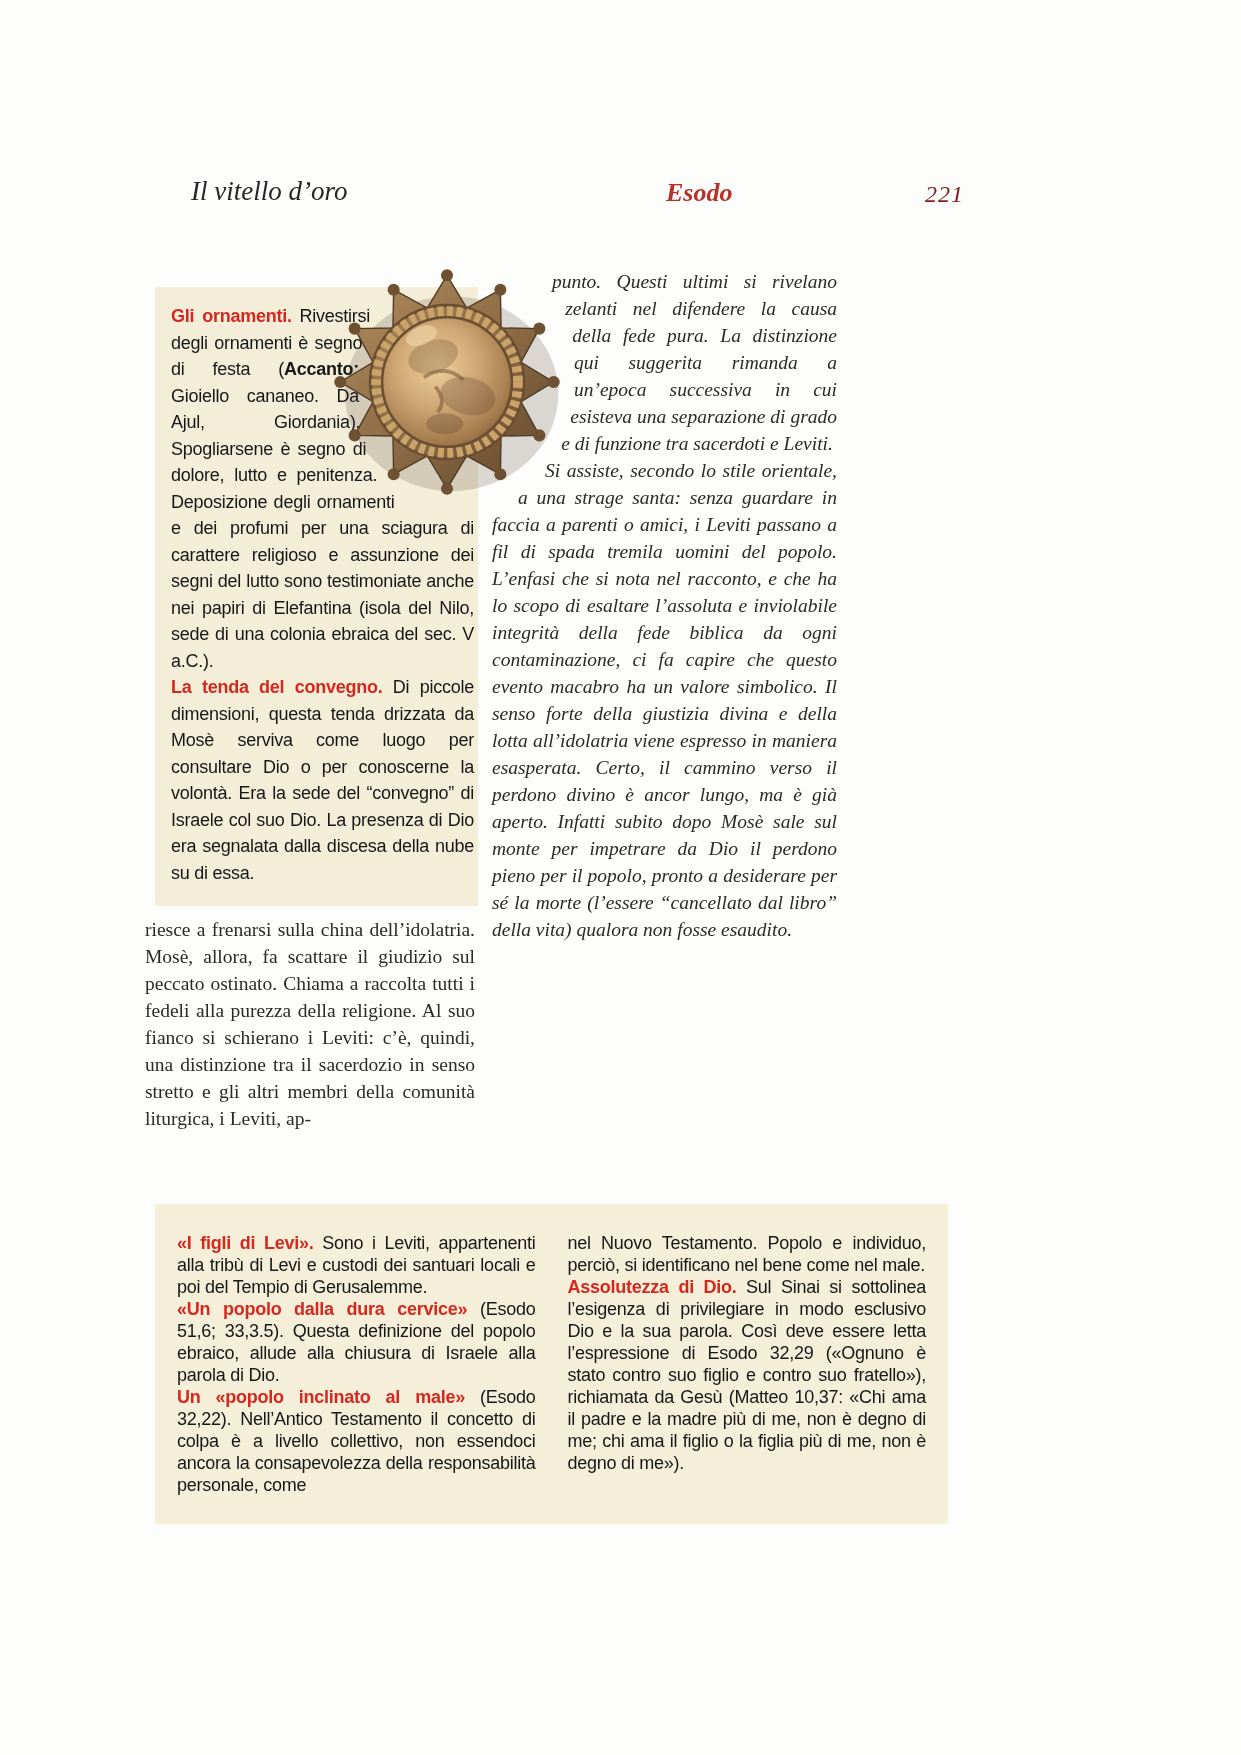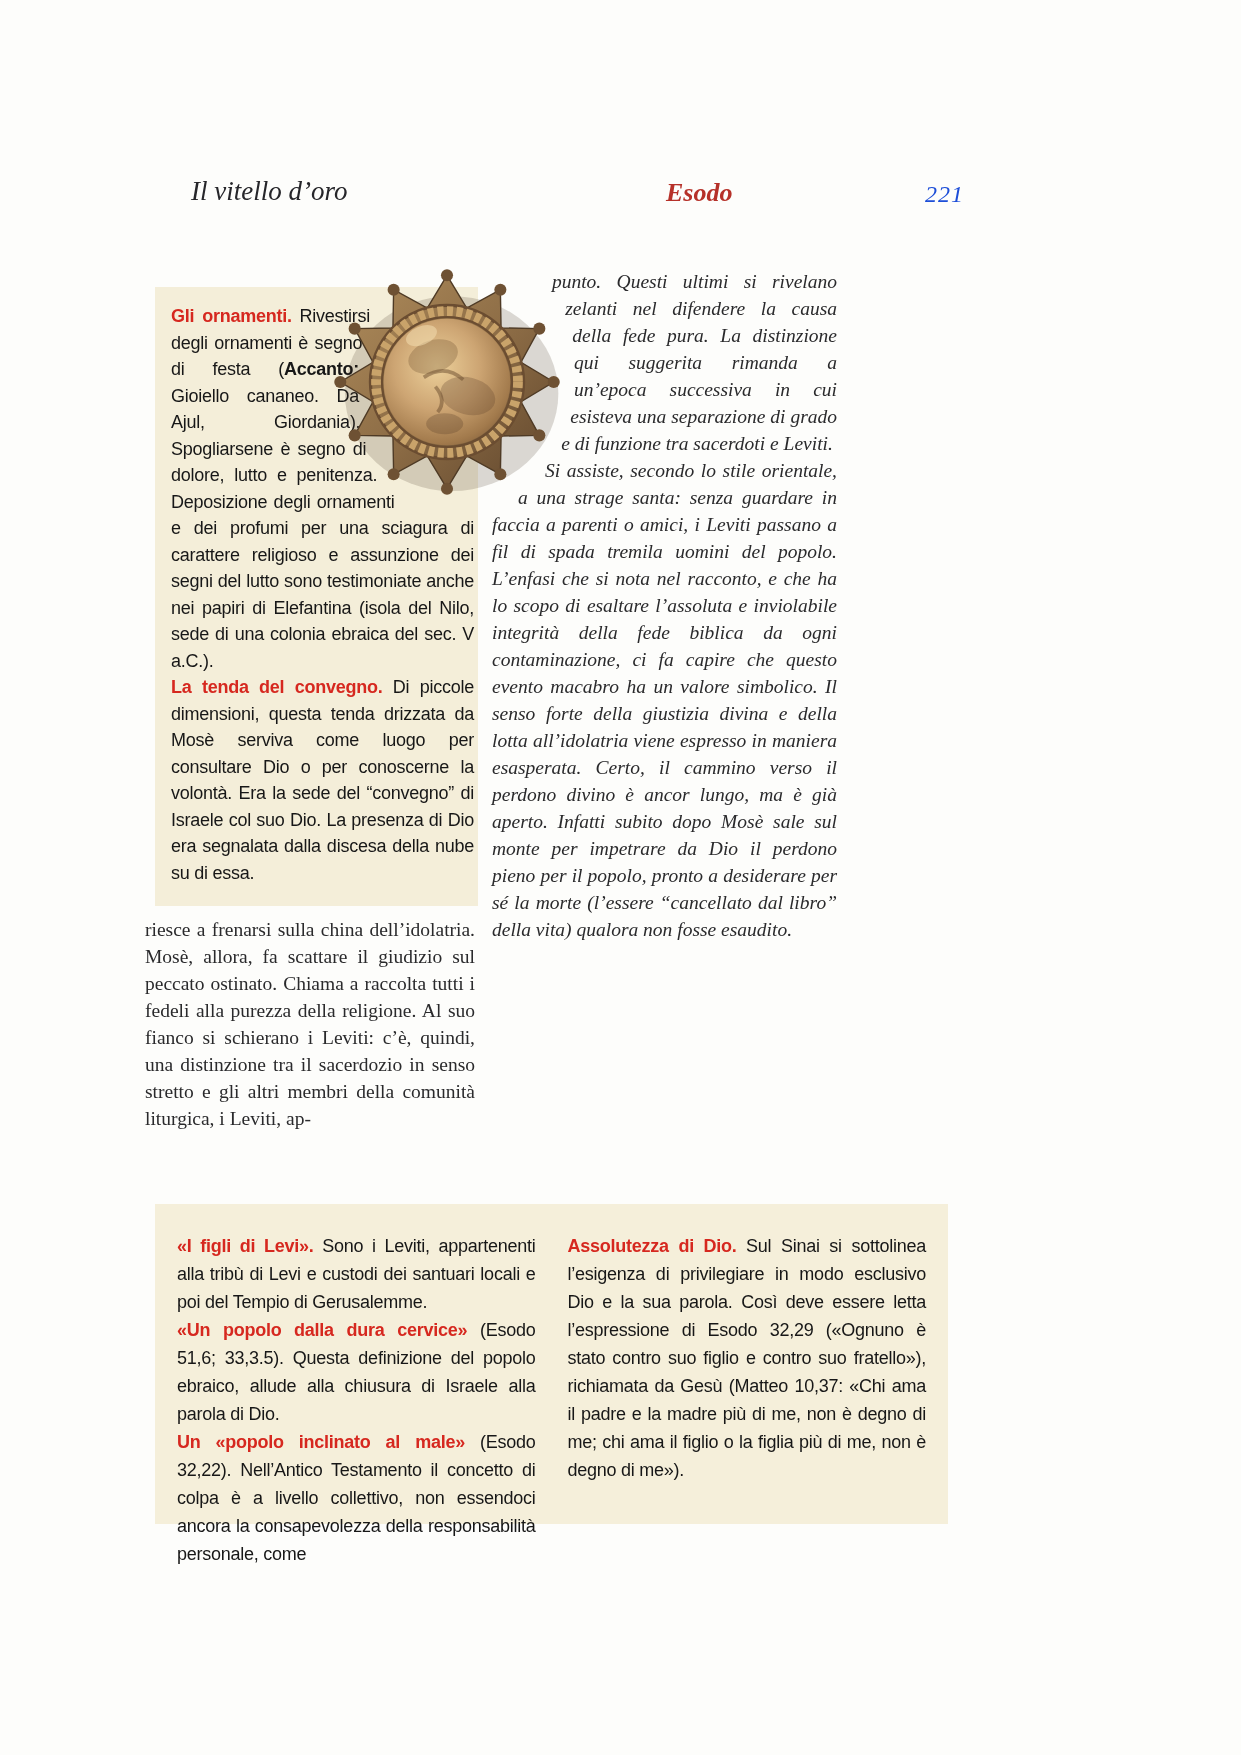--- a/index.html
+++ b/index.html
@@ -14,21 +14,21 @@
     font-style:italic;font-size:27px;color:#26262a;margin-left:34px;
   }
   .hdr-center{
     position:absolute;left:666px;top:178px;
     font-family:"Liberation Serif","DejaVu Serif",serif;
     font-style:italic;font-weight:bold;font-size:26px;color:#b63129;
   }
   .hdr-page{
     position:absolute;left:925px;top:181px;
     font-family:"Liberation Serif","DejaVu Serif",serif;
-    font-style:italic;font-size:24px;color:#1d4ed8;letter-spacing:1px;
+    font-style:italic;font-size:24px;color:#7f1d1d;letter-spacing:1px;
   }
   
   .sidebox{
     position:absolute;left:155px;top:287px;width:323px;min-height:592px;
     background:#f4eed9;padding:16px 4px 20px 16px;box-sizing:border-box;
   }
   .sidebox p{
     margin:0;font-size:18px;line-height:26.5px;letter-spacing:-0.25px;
     color:#171717;text-align:justify;
   }
@@ -56,21 +56,21 @@
     shape-outside:circle(142px at -60px 103px);
   }
   
   .bottombox{
     position:absolute;left:155px;top:1204px;width:793px;height:320px;
     background:#f5efda;padding:28px 22px 0 22px;box-sizing:border-box;
     display:flex;gap:32px;
   }
   .bb-col{width:50%;}
   .bb-col p{
-    margin:0;font-size:18px;line-height:28px;letter-spacing:-0.25px;
+    margin:0;font-size:18px;line-height:22px;letter-spacing:-0.25px;
     color:#171717;text-align:justify;
   }
 </style>
 </head>
 <body>
 
 <div class="page">
 
   <div class="hdr-left">Il vitello d’oro</div>
   <div class="hdr-center">Esodo</div>
@@ -135,17 +135,18 @@
     <p>riesce a frenarsi sulla china dell’idolatria. Mosè, allora, fa scattare il giudizio sul peccato ostinato. Chiama a raccolta tutti i fedeli alla purezza della religione. Al suo fianco si schierano i Leviti: c’è, quindi, una distinzione tra il sacerdozio in senso stretto e gli altri membri della comunità liturgica, i Leviti, ap-</p>
   </div>
 
   <div class="bottombox">
     <div class="bb-col">
       <p><span class="red-head">«I figli di Levi».</span><span> Sono i Leviti, appartenenti alla tribù di Levi e custodi dei santuari locali e poi del Tempio di Gerusalemme.</span></p>
       <p><span class="red-head">«Un popolo dalla dura cervice»</span><span> (Esodo 51,6; 33,3.5). Questa definizione del popolo ebraico, allude alla chiusura di Israele alla parola di Dio.</span></p>
       <p><span class="red-head">Un «popolo inclinato al male»</span><span> (Esodo 32,22). Nell’Antico Testamento il concetto di colpa è a livello collettivo, non essendoci ancora la consapevolezza della responsabilità personale, come</span></p>
     </div>
     <div class="bb-col">
+      <p>nel Nuovo Testamento. Popolo e individuo, perciò, si identificano nel bene come nel male.</p>
       <p><span class="red-head">Assolutezza di Dio.</span><span> Sul Sinai si sottolinea l’esigenza di privilegiare in modo esclusivo Dio e la sua parola. Così deve essere letta l’espressione di Esodo 32,29 («Ognuno è stato contro suo figlio e contro suo fratello»), richiamata da Gesù (Matteo 10,37: «Chi ama il padre e la madre più di me, non è degno di me; chi ama il figlio o la figlia più di me, non è degno di me»).</span></p>
     </div>
   </div>
 
 </div>
 
 </body></html>

